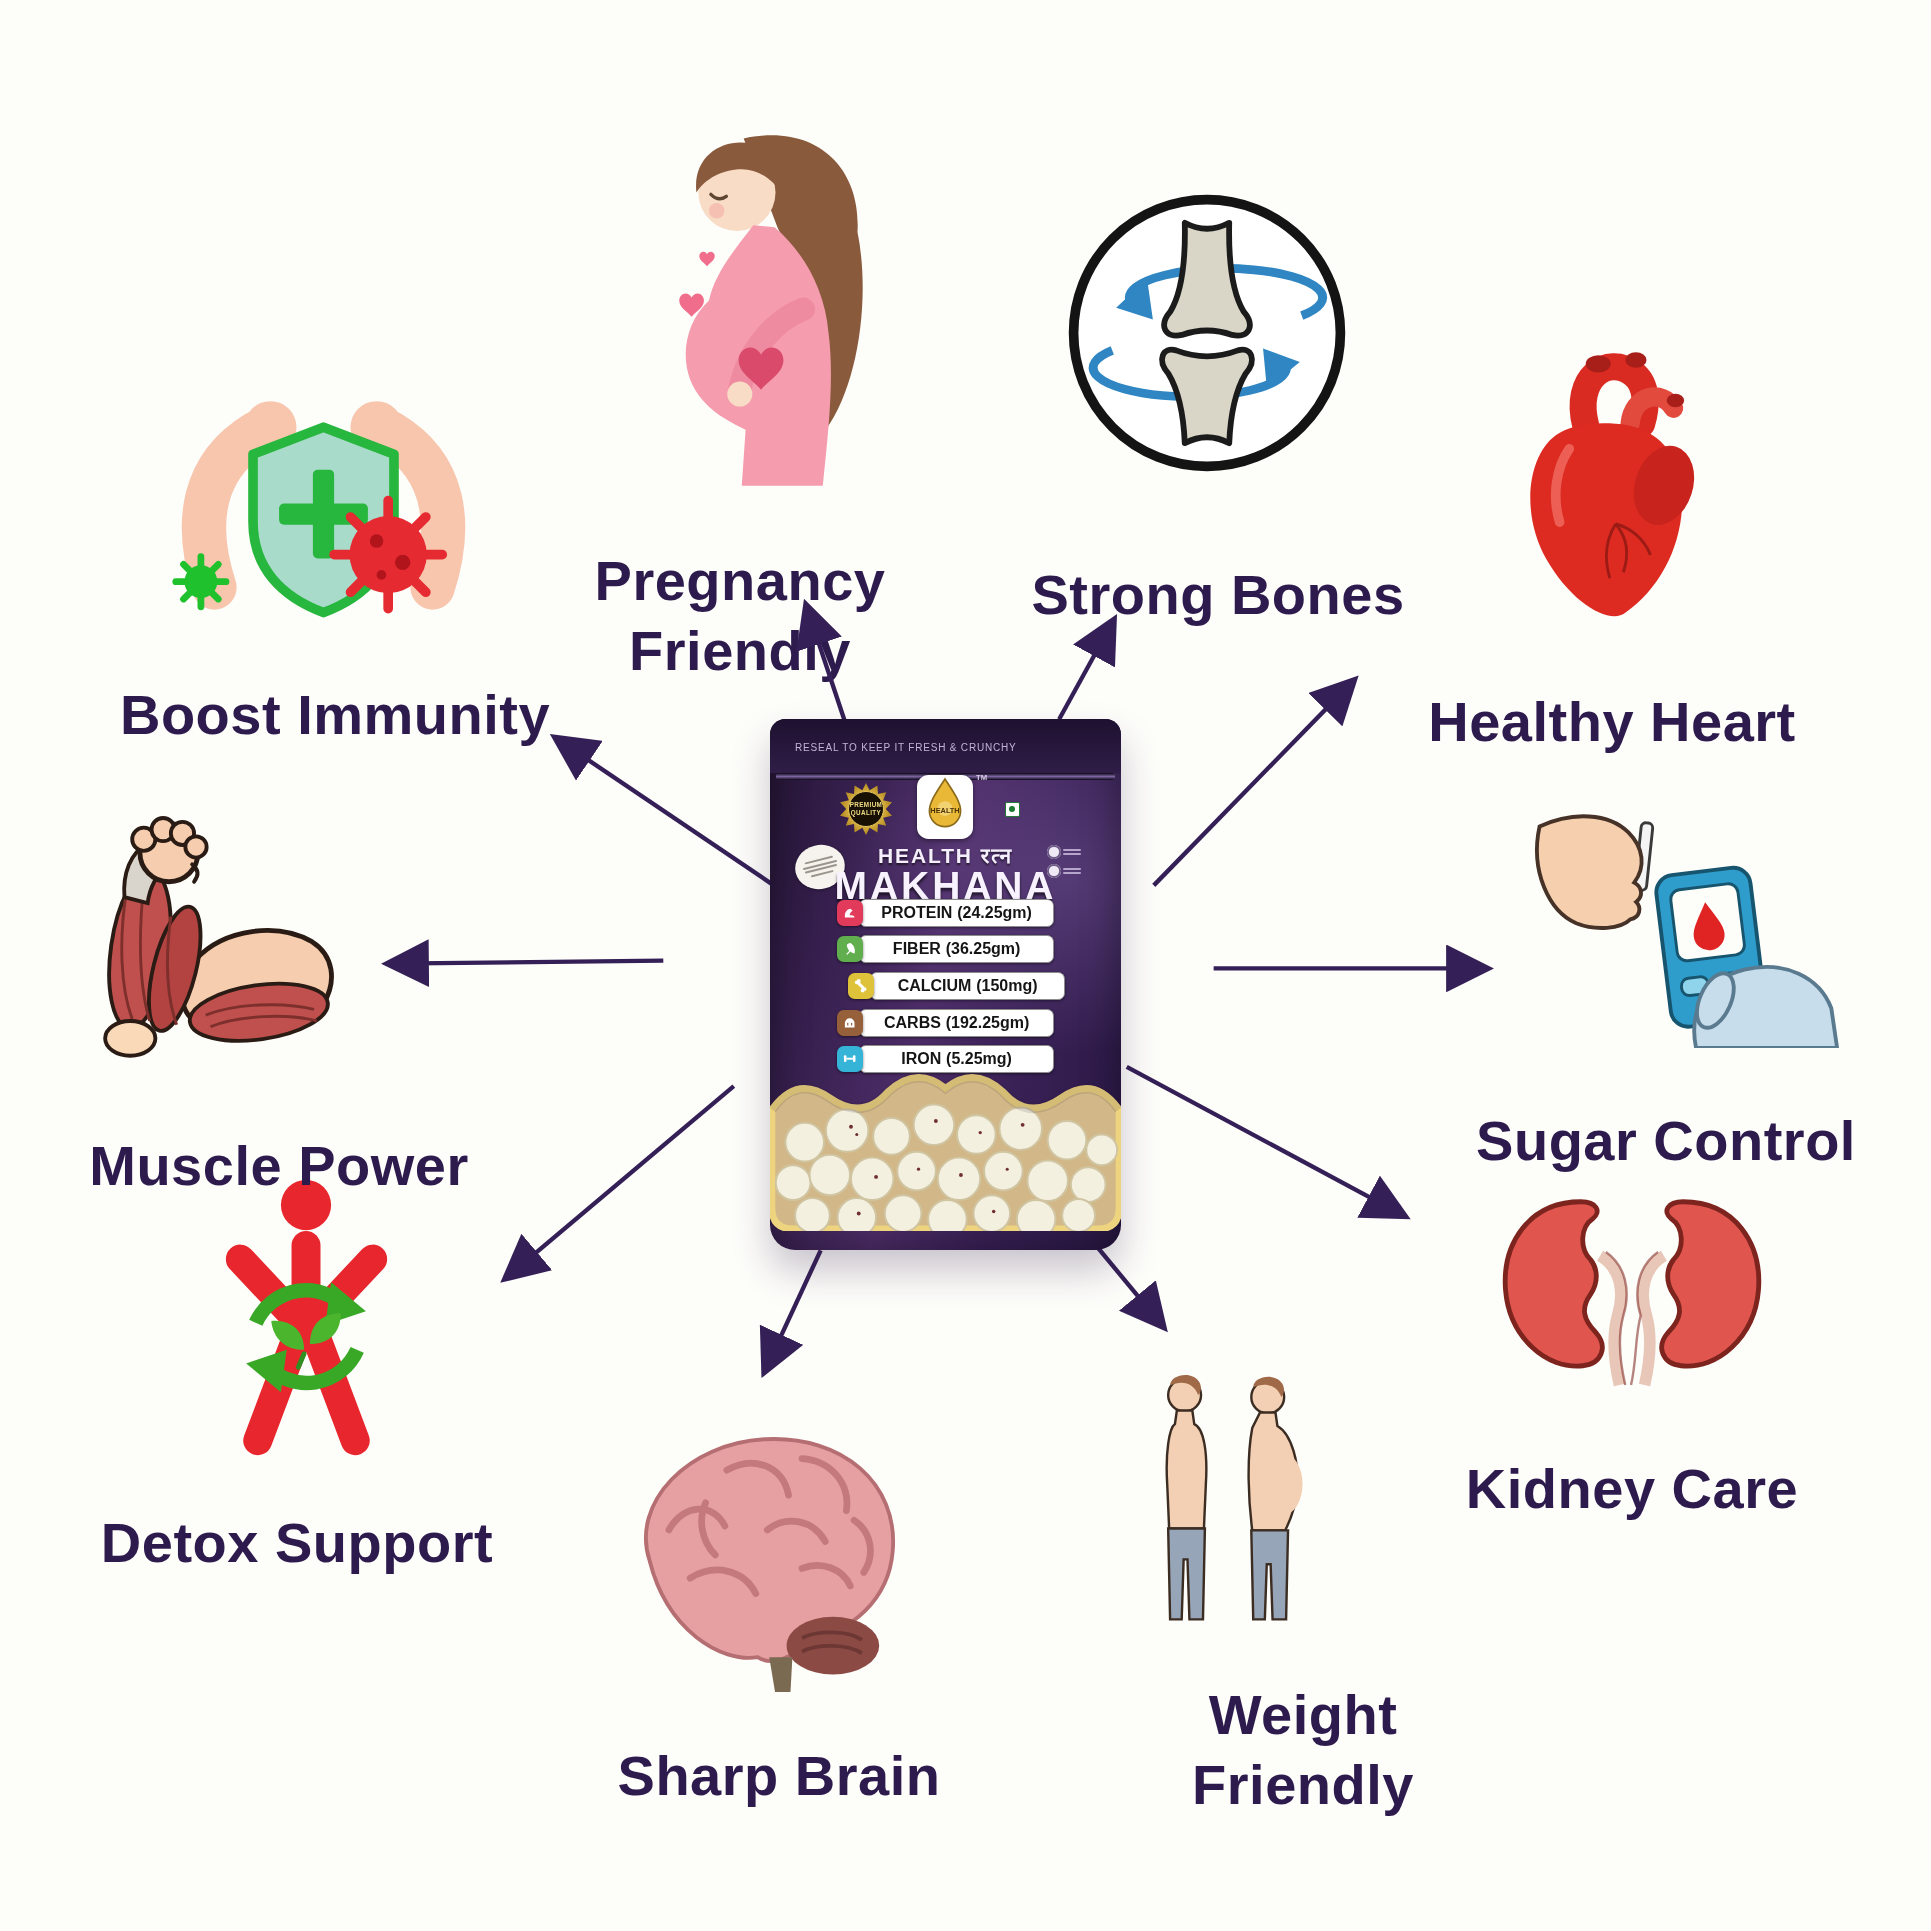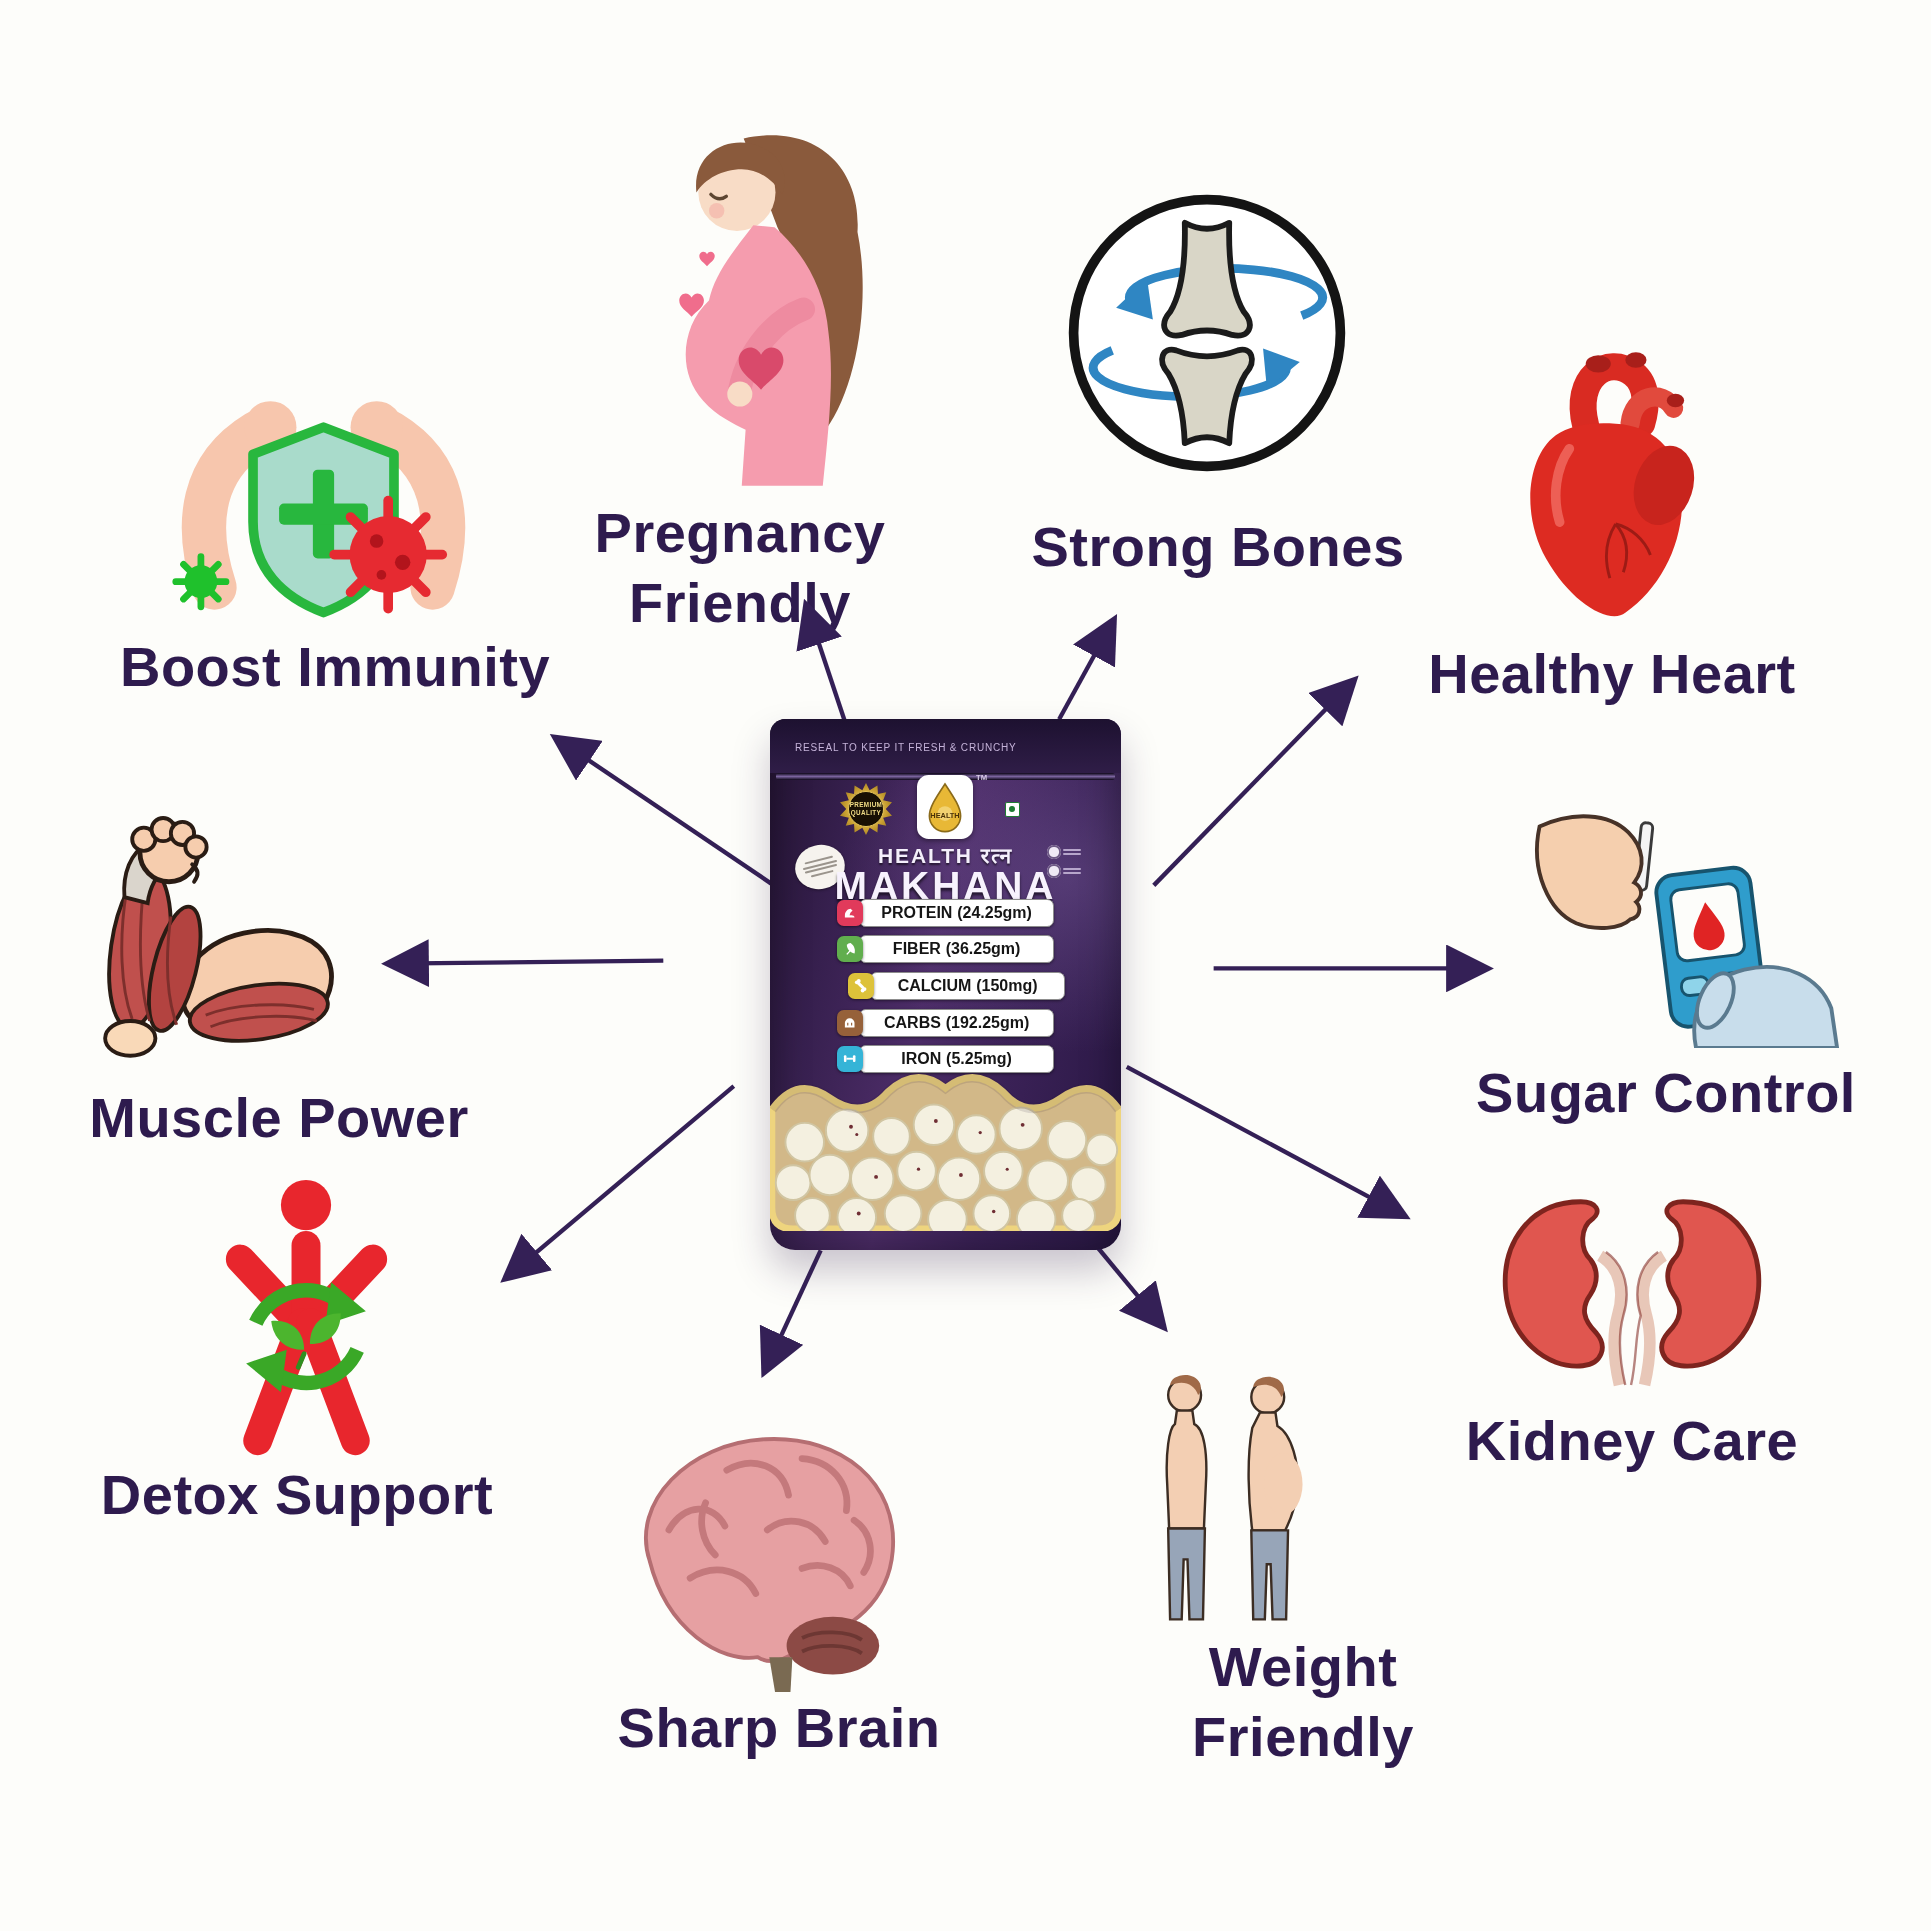--- a/index.html
+++ b/index.html
@@ -1,21 +1,21 @@
 <!DOCTYPE html>
 <html><head>
 <meta charset="utf-8">
 <style>
   html,body{margin:0;padding:0;}
   body{font-family:"Liberation Sans","DejaVu Sans",sans-serif;}
   .canvas{position:relative;width:1931px;height:1931px;background:#fdfdfa;overflow:hidden;}
 
   
   .blabel{position:absolute;transform:translateX(-50%);color:#2e1b4e;font-weight:bold;
-          font-size:56px;letter-spacing:0.5px;text-align:center;line-height:70px;white-space:nowrap;}
+          font-size:56px;letter-spacing:0.5px;text-align:center;line-height:70px;white-space:nowrap;margin-top:48px;}
 
   .bicon{position:absolute;}
   .bicon svg{display:block;width:100%;height:100%;}
 
   
   .arrows{position:absolute;left:0;top:0;z-index:1;}
 
   
   .package{position:absolute;left:770px;top:719px;width:351px;height:531px;z-index:2;
     background:
@@ -30,21 +30,21 @@
   .pkg-reseal{position:absolute;left:25px;top:23px;font-size:10px;color:#c4b2d8;letter-spacing:0.8px;font-weight:normal;}
 
   .pkg-badge{position:absolute;left:70px;top:64px;width:52px;height:52px;}
   .pkg-badge .burst{position:absolute;inset:0;background:radial-gradient(circle,#f7e193 15%,#caa132 55%,#77570f 100%);
     clip-path:polygon(50% 0%,57% 14%,72% 5%,73% 21%,89% 18%,83% 33%,100% 37%,88% 50%,100% 63%,83% 67%,89% 82%,73% 79%,72% 95%,57% 86%,50% 100%,43% 86%,28% 95%,27% 79%,11% 82%,17% 67%,0% 63%,12% 50%,0% 37%,17% 33%,11% 18%,27% 21%,28% 5%,43% 14%);}
   .pkg-badge .inner{position:absolute;inset:7.7px;border-radius:50%;background:#181003;border:1.9px solid #e6c558;
     display:flex;flex-direction:column;align-items:center;justify-content:center;color:#f2dd87;
     font-size:6.3px;font-weight:bold;letter-spacing:0.4px;line-height:7.7px;text-align:center;}
 
   .pkg-logo{position:absolute;left:147px;top:56px;width:56px;height:64px;background:#ffffff;border-radius:11.6px;
-    box-shadow:0 1.9px 4.8px rgba(0,0,0,.4);display:flex;align-items:center;justify-content:center;}
+    box-shadow:0 1.9px 4.8px rgba(0,0,0,.4);display:flex;justify-content:center;}
   .pkg-logo-tm{position:absolute;left:206px;top:54px;font-size:7.7px;color:#d8cce6;font-weight:bold;}
   .pkg-veg{position:absolute;left:235px;top:83px;width:12.6px;height:12.6px;border:1.9px solid #1e7d32;border-radius:1.9px;
     display:flex;align-items:center;justify-content:center;background:#fff;}
   .pkg-veg i{width:5.8px;height:5.8px;border-radius:50%;background:#1e7d32;}
 
   .pkg-oval{position:absolute;left:25px;top:126px;width:50px;height:44px;background:#f6f3ee;border-radius:50%;
     transform:rotate(-14deg);box-shadow:0 1px 2.9px rgba(0,0,0,.4);display:flex;flex-direction:column;gap:2.9px;
     align-items:center;justify-content:center;}
   .pkg-oval i{display:block;height:1.9px;background:#9a948c;border-radius:1px;}
 

